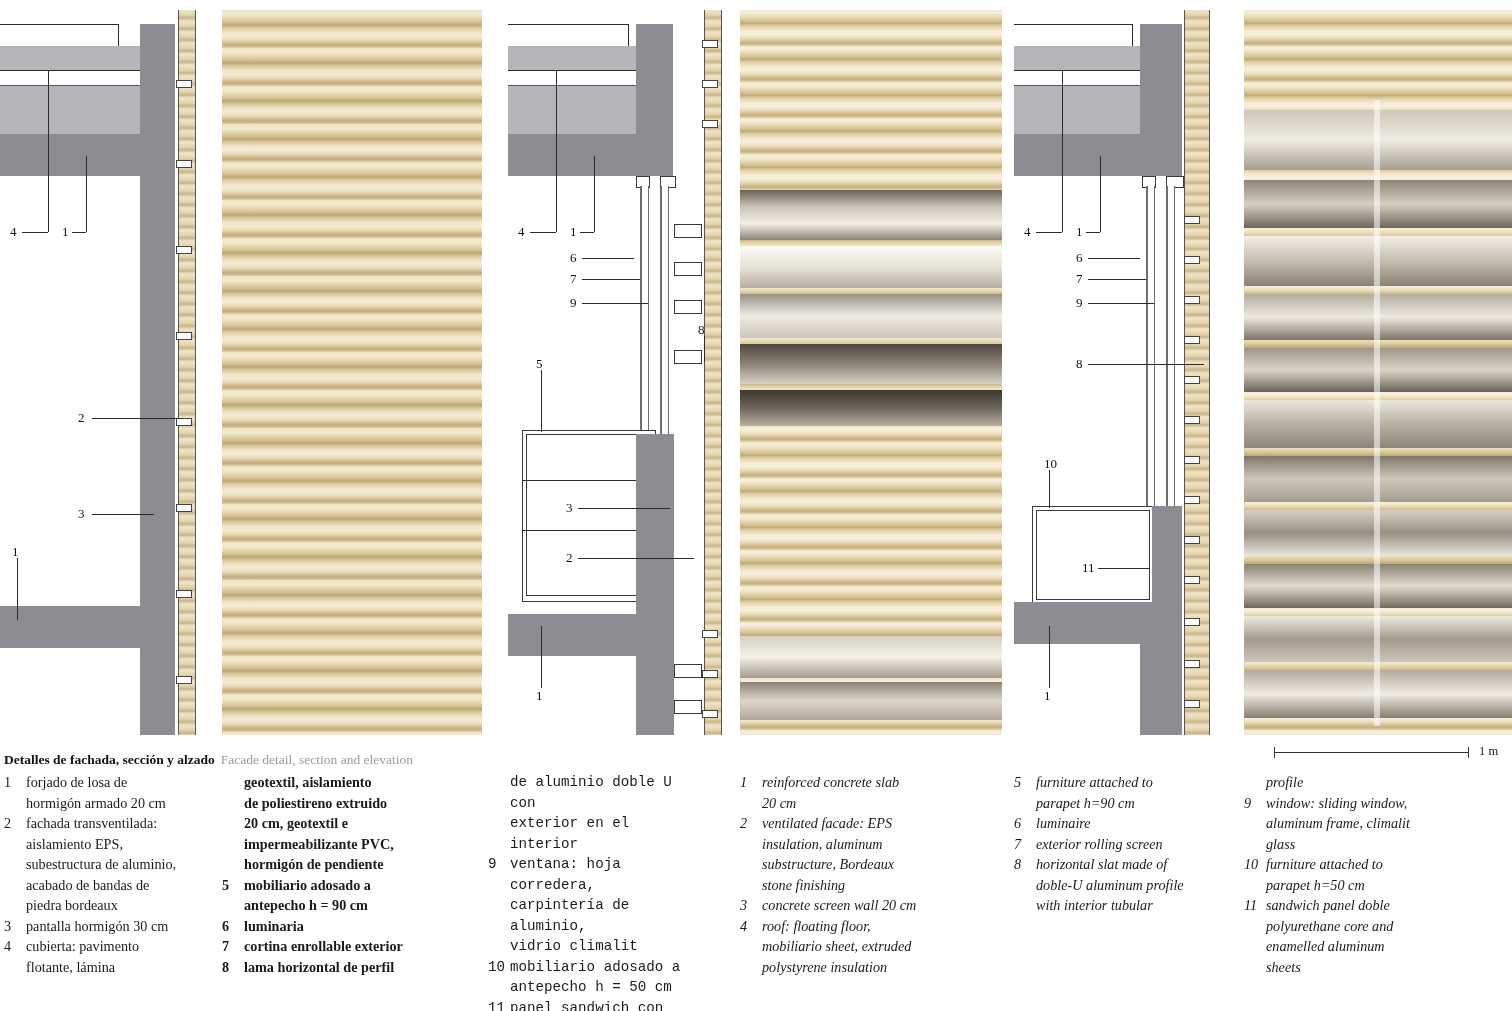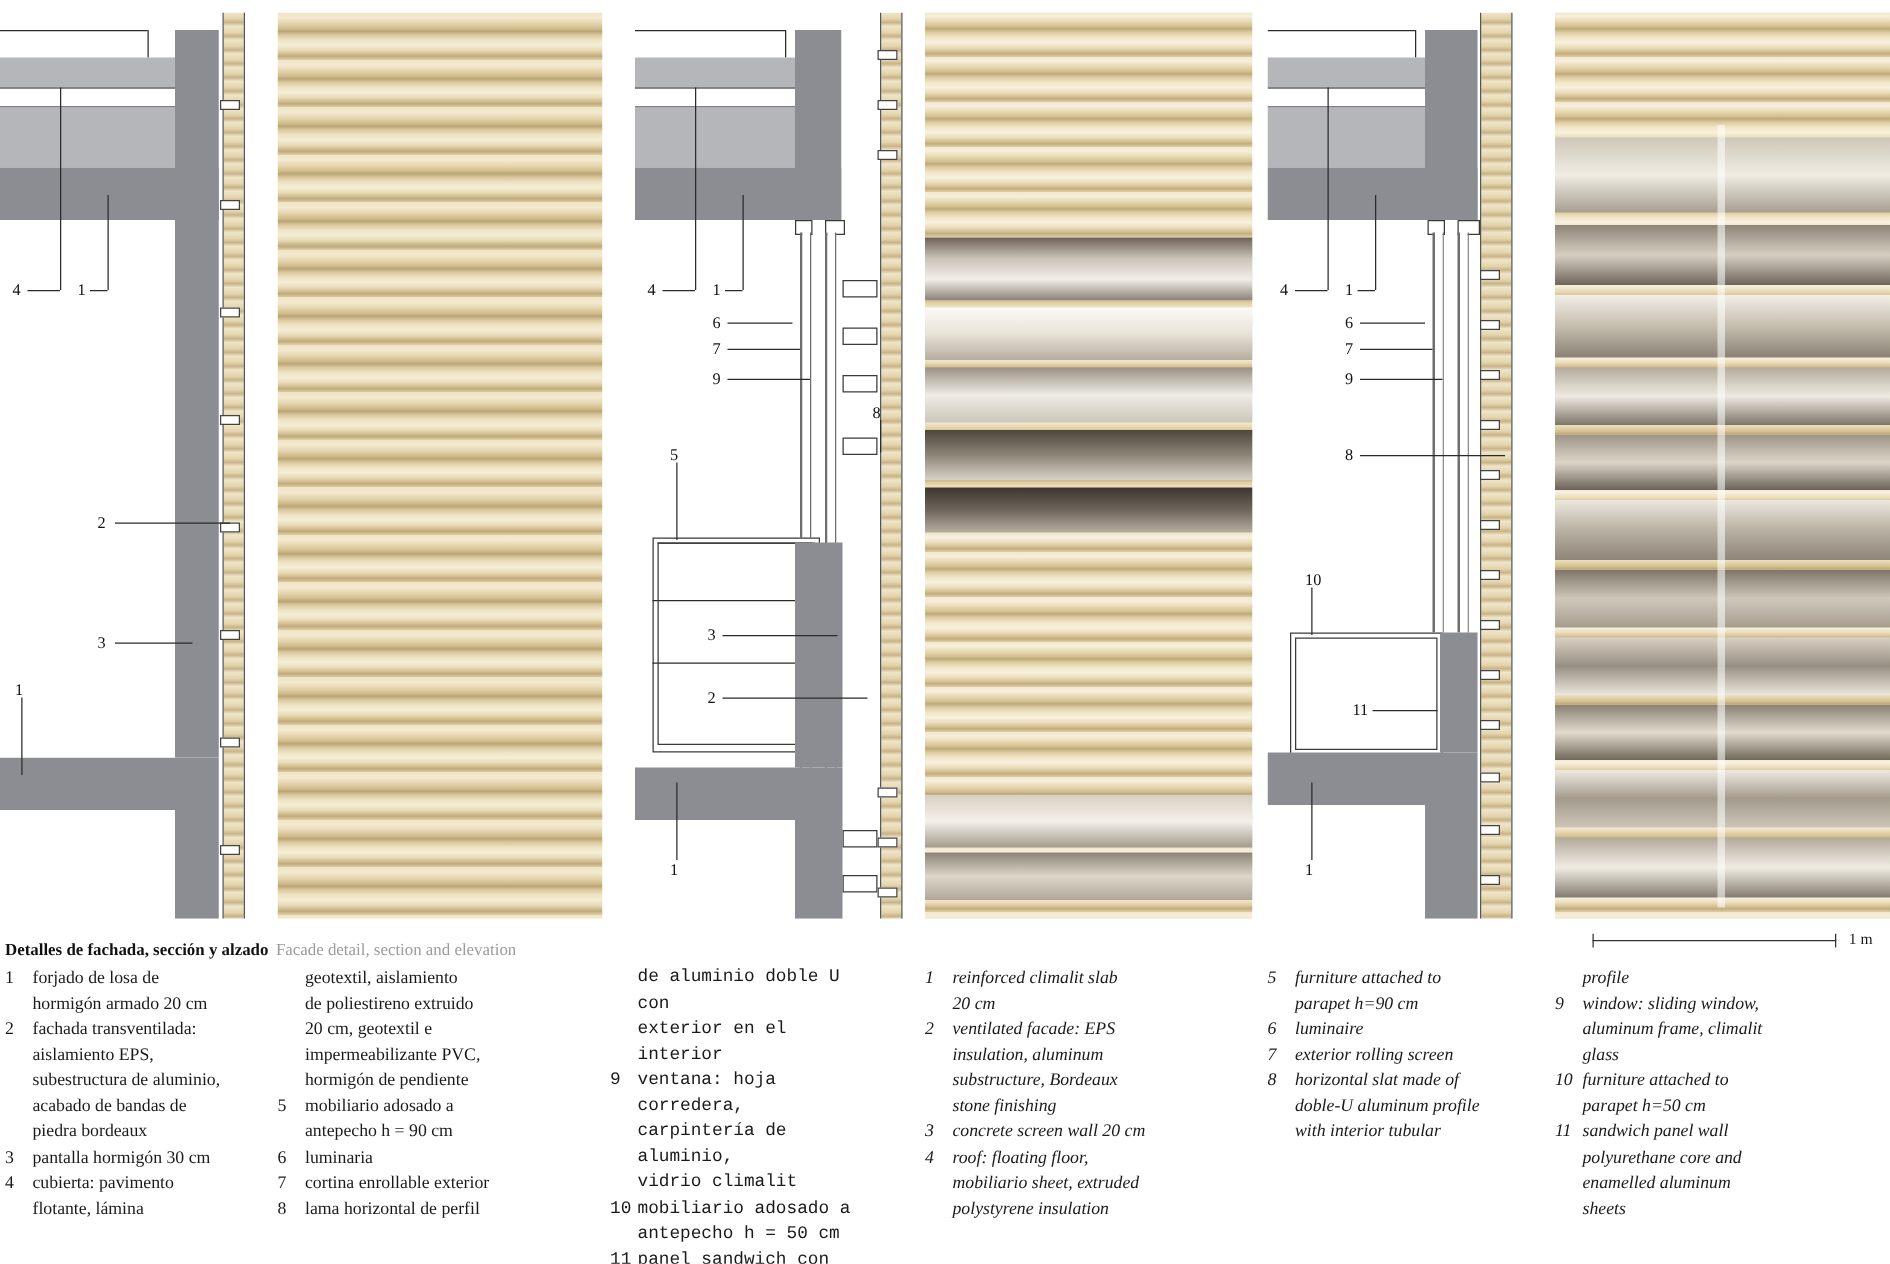--- a/index.html
+++ b/index.html
@@ -60,21 +60,21 @@
 
   .scalebar{position:absolute;right:8px;top:744px;width:230px;}
   .scalebar .bar{position:absolute;left:0;top:8px;width:195px;height:1px;background:#333;}
   .scalebar .tickl{position:absolute;left:0;top:3px;width:1px;height:11px;background:#333;}
   .scalebar .tickr{position:absolute;left:194px;top:3px;width:1px;height:11px;background:#333;}
   .scalebar .lbl{position:absolute;left:205px;top:0;font-size:12.5px;}
 
   .legend{position:absolute;top:772px;font-size:14.2px;line-height:20.5px;}
   .legend.it{font-style:italic;}
   .col1{left:4px;width:208px;}
-  .col2{left:222px;width:232px;}
+  .col2{left:222px;width:232px;font-weight:bold;}
   .col3{left:488px;width:216px;font-family:Liberation Mono, monospace;}
   .col4{left:740px;width:250px;}
   .col5{left:1014px;width:228px;}
   .col6{left:1244px;width:262px;}
 
   .li{position:relative;padding-left:22px;}
   .li .n{position:absolute;left:0;top:0;width:16px;text-align:left;}
   .cont{padding-left:22px;}
 </style>
 </head>
@@ -355,33 +355,33 @@
   <div class="cont">
     <span>de aluminio doble U con</span><br>
     <span>exterior en el interior</span>
   </div>
   <div class="li"><span class="n">9</span><span>ventana: hoja corredera,</span><br><span>carpintería de aluminio,</span><br><span>vidrio climalit</span></div>
   <div class="li"><span class="n">10</span><span>mobiliario adosado a</span><br><span>antepecho h = 50 cm</span></div>
   <div class="li"><span class="n">11</span><span>panel sandwich con alma</span><br><span>de poliuretano y chapas</span><br><span>de aluminio esmaltado</span></div>
 </div>
 
 <div class="legend it col4">
-  <div class="li"><span class="n">1</span><span>reinforced climalit slab</span><br><span>20 cm</span></div>
+  <div class="li"><span class="n">1</span><span>reinforced concrete slab</span><br><span>20 cm</span></div>
   <div class="li"><span class="n">2</span><span>ventilated facade: EPS</span><br><span>insulation, aluminum</span><br><span>substructure, Bordeaux</span><br><span>stone finishing</span></div>
   <div class="li"><span class="n">3</span><span>concrete screen wall 20 cm</span></div>
   <div class="li"><span class="n">4</span><span>roof: floating floor,</span><br><span>mobiliario sheet, extruded</span><br><span>polystyrene insulation</span></div>
 </div>
 
 <div class="legend it col5">
   <div class="li"><span class="n">5</span><span>furniture attached to</span><br><span>parapet h=90 cm</span></div>
   <div class="li"><span class="n">6</span><span>luminaire</span></div>
   <div class="li"><span class="n">7</span><span>exterior rolling screen</span></div>
   <div class="li"><span class="n">8</span><span>horizontal slat made of</span><br><span>doble-U aluminum profile</span><br><span>with interior tubular</span></div>
 </div>
 
 <div class="legend it col6">
   <div class="cont">
     <span>profile</span>
   </div>
   <div class="li"><span class="n">9</span><span>window: sliding window,</span><br><span>aluminum frame, climalit</span><br><span>glass</span></div>
   <div class="li"><span class="n">10</span><span>furniture attached to</span><br><span>parapet h=50 cm</span></div>
-  <div class="li"><span class="n">11</span><span>sandwich panel wall</span><br><span>polyurethane core and</span><br><span>enamelled aluminum</span><br><span>sheets</span></div>
+  <div class="li"><span class="n">11</span><span>sandwich panel doble</span><br><span>polyurethane core and</span><br><span>enamelled aluminum</span><br><span>sheets</span></div>
 </div>
 
 </body></html>

